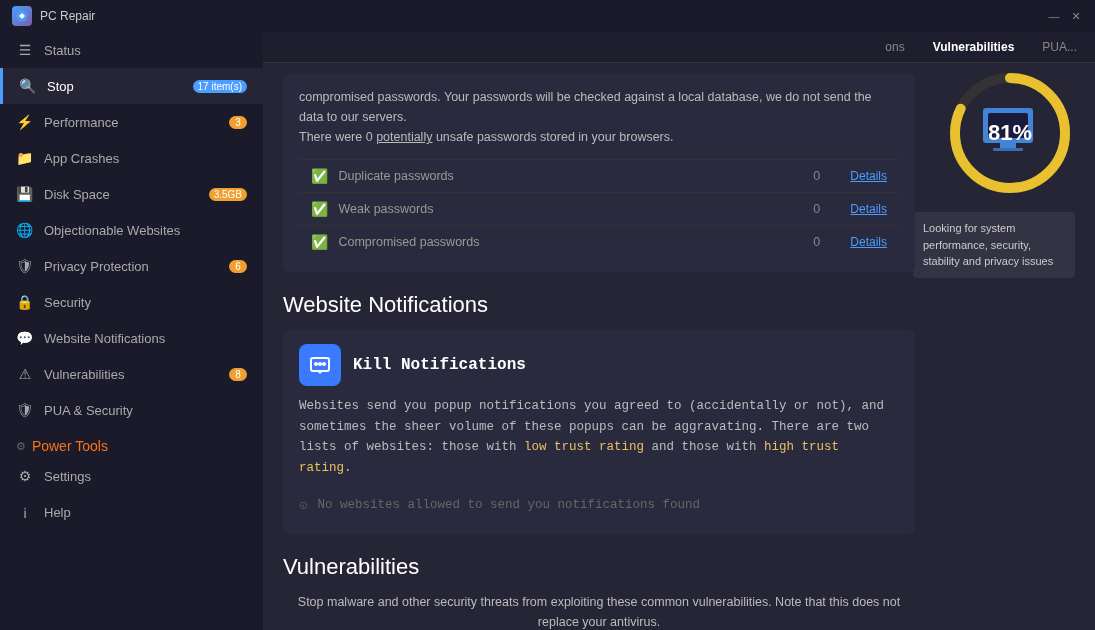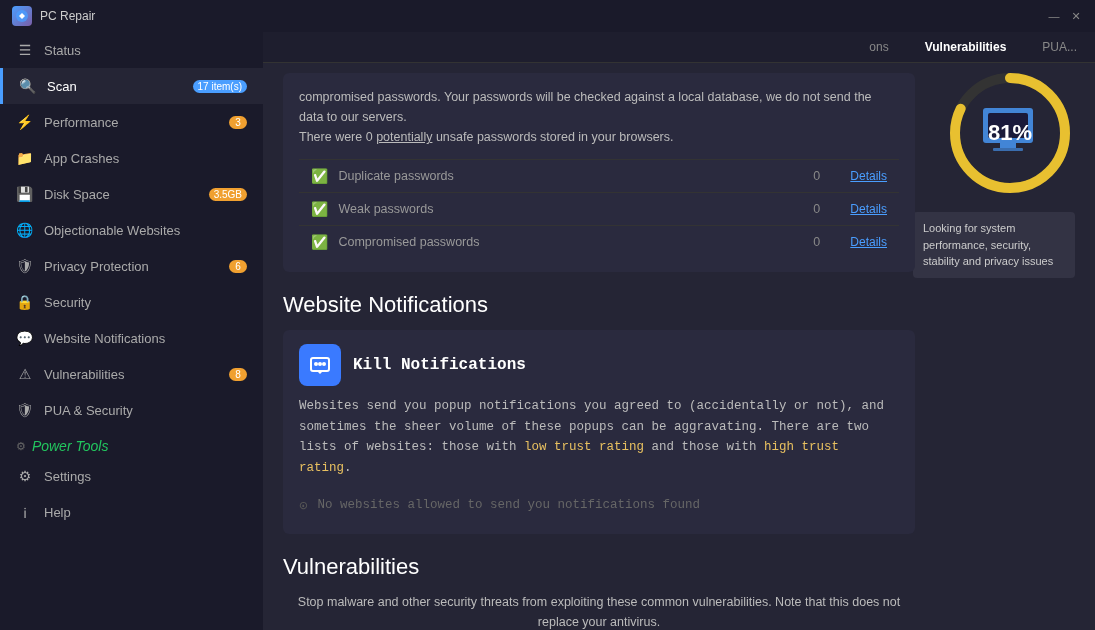--- a/index.html
+++ b/index.html
@@ -129,21 +129,21 @@
       background: #444;
       border-radius: 4px;
     }
     
     .content-tabs {
       display: flex;
       align-items: center;
       justify-content: flex-end;
       padding: 6px 12px;
       background: #1e1e2e;
-      gap: 24px;
+      gap: 16px;
       font-size: 12px;
       color: #888;
       border-bottom: 1px solid #333;
     }
     .content-tabs .tab {
       cursor: pointer;
       padding: 2px 6px;
     }
     .content-tabs .tab.active {
       color: #fff;
@@ -329,21 +329,21 @@
 
   <div class="sidebar">
 
     <div class="sidebar-item">
       <span class="item-icon">☰</span>
       <span class="item-label">Status</span>
     </div>
 
     <div class="sidebar-item active">
       <span class="item-icon">🔍</span>
-      <span class="item-label">Scan</span>
+      <span class="item-label">Stop</span>
       <span class="badge blue">17 item(s)</span>
     </div>
 
     <div class="sidebar-item">
       <span class="item-icon">⚡</span>
       <span class="item-label">Performance</span>
       <span class="badge">3</span>
     </div>
 
     <div class="sidebar-item">
@@ -384,21 +384,21 @@
       <span class="badge">8</span>
     </div>
 
     <div class="sidebar-item">
       <span class="item-icon">🛡</span>
       <span class="item-label">PUA &amp; Security</span>
     </div>
 
     <div style="padding: 10px 16px 4px 16px; font-size: 11px; color: #666; display: flex; align-items: center; gap: 6px;">
       <span>⚙</span>
-      <span style="font-size: 14px; color: #22c55e; font-weight: 500; font-style: italic;">Power Tools</span>
+      <span style="font-size: 14px; color: #f97316; font-weight: 500;">Power Tools</span>
     </div>
 
     <div class="sidebar-item">
       <span class="item-icon">⚙</span>
       <span class="item-label">Settings</span>
     </div>
 
     <div class="sidebar-item">
       <span class="item-icon">ℹ</span>
       <span class="item-label">Help</span>

